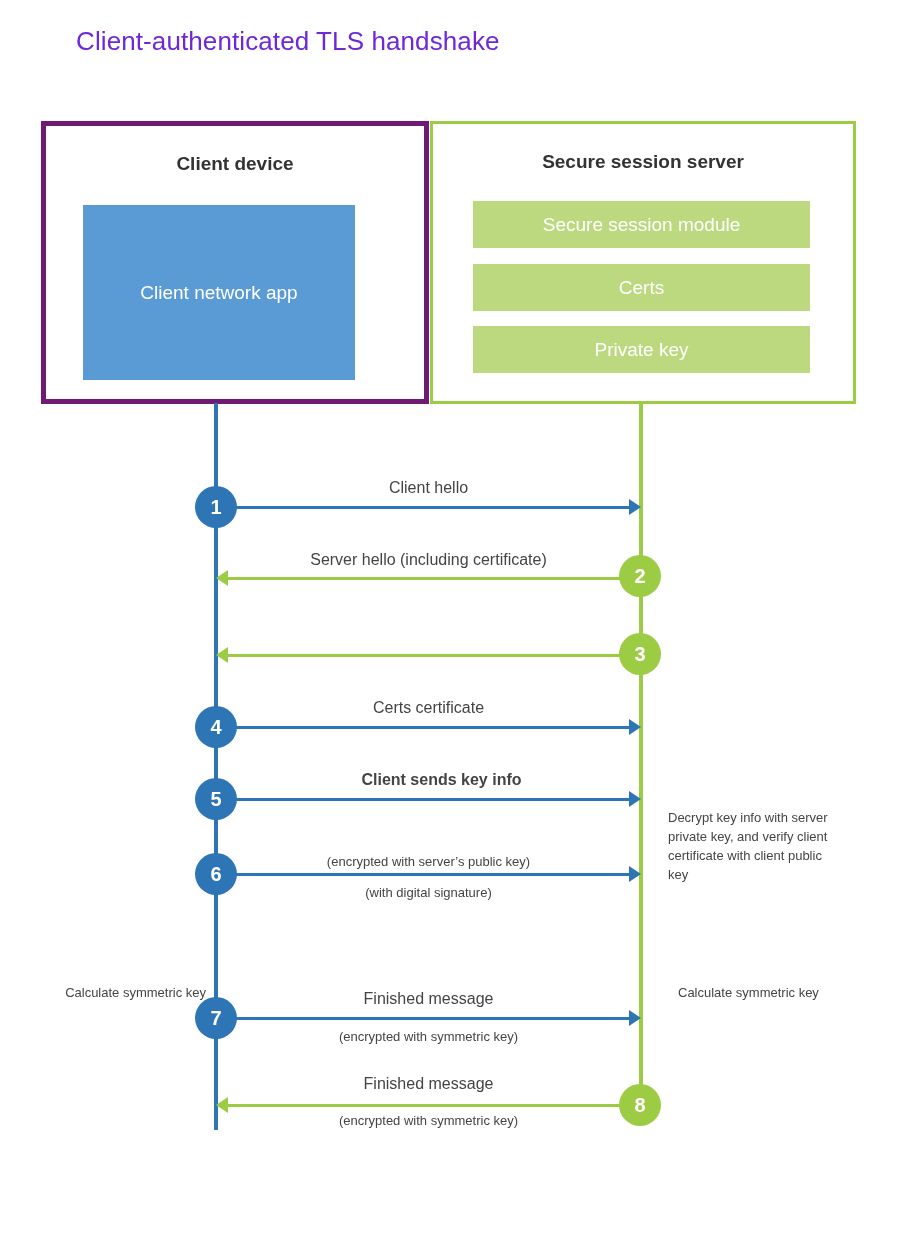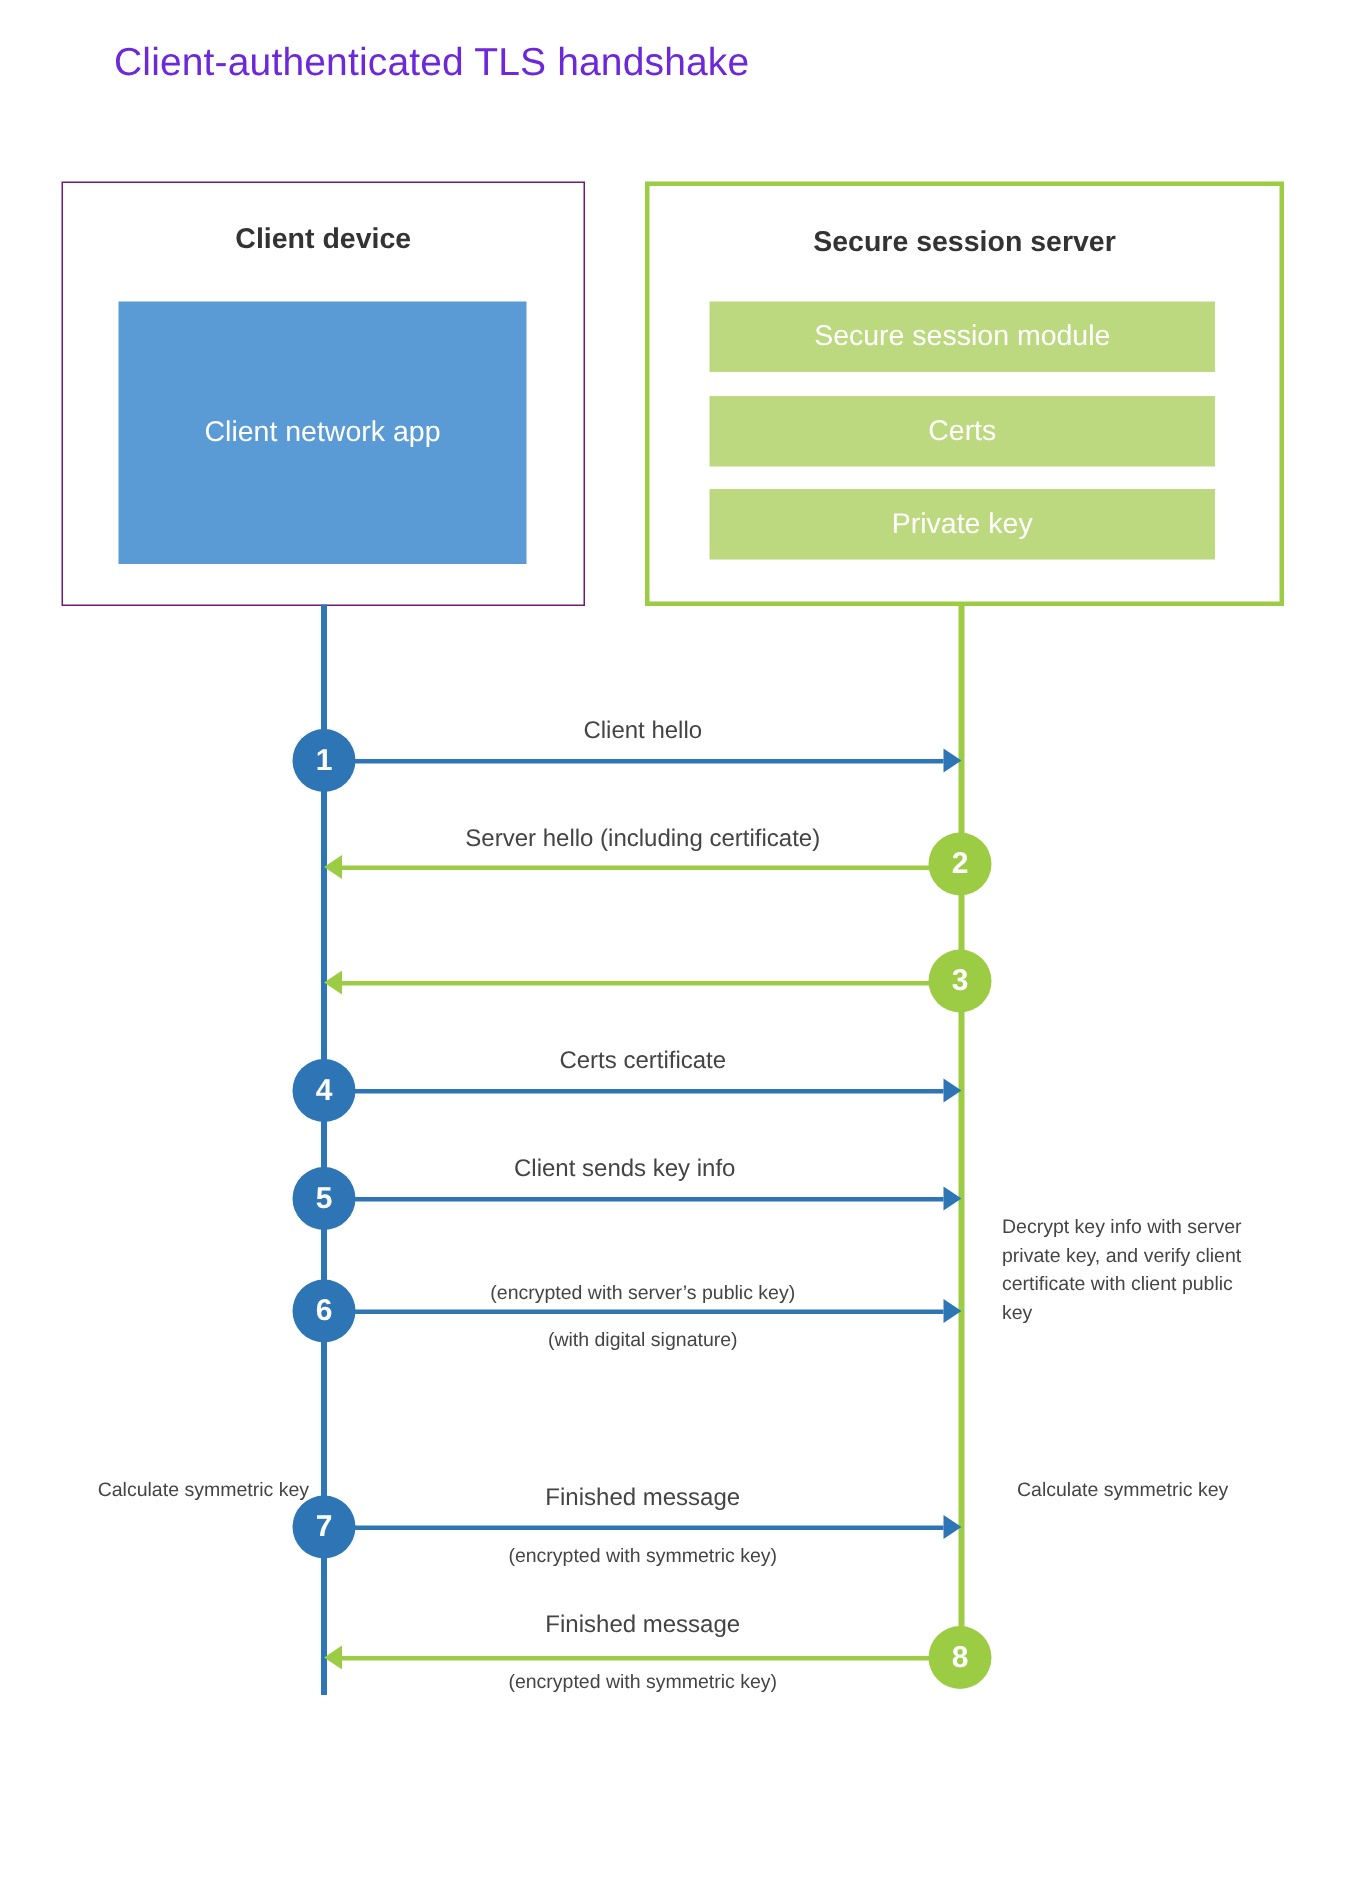--- a/index.html
+++ b/index.html
@@ -34,23 +34,23 @@
 
   
   .actor-box {
     position: absolute;
     background: #ffffff;
     box-sizing: border-box;
   }
   .actor-box.client {
     left: 41px;
     top: 121px;
-    width: 349px;
+    width: 388px;
     height: 283px;
-    border: 1px solid #701a75;
+    border: 5px solid #701a75;
   }
   .actor-box.server {
     left: 430px;
     top: 121px;
     width: 426px;
     height: 283px;
     border: 3px solid #9CCC43;
   }
   .actor-title {
     position: absolute;
@@ -209,21 +209,21 @@
   <div class="arrow-head left green" style="left:216px; top:647px;"></div>
   <div class="step-circle green" style="left:619px; top:633px;">3</div>
 
   <div class="msg-line blue" style="left:216px; top:726px; width:413px;"></div>
   <div class="arrow-head right blue" style="left:629px; top:719px;"></div>
   <div class="msg-label" style="left:216px; top:699px; width:425px;">Certs certificate</div>
   <div class="step-circle blue" style="left:195px; top:706px;">4</div>
 
   <div class="msg-line blue" style="left:216px; top:798px; width:413px;"></div>
   <div class="arrow-head right blue" style="left:629px; top:791px;"></div>
-  <div class="msg-label" style="left:204px; top:771px; width:425px;">Client sends key info</div>
+  <div class="msg-label" style="left:229px; top:771px; width:425px;font-weight:bold;">Client sends key info</div>
   <div class="msg-sublabel" style="left:216px; top:810px; width:425px;margin-top:44px;">(encrypted with server’s public key)</div>
   <div class="step-circle blue" style="left:195px; top:778px;">5</div>
 
   <div class="msg-line blue" style="left:216px; top:873px; width:413px;"></div>
   <div class="arrow-head right blue" style="left:629px; top:866px;"></div>
   <div class="msg-sublabel" style="left:216px; top:885px; width:425px;">(with digital signature)</div>
   <div class="step-circle blue" style="left:195px; top:853px;">6</div>
 
   <div class="msg-line blue" style="left:216px; top:1017px; width:413px;"></div>
   <div class="arrow-head right blue" style="left:629px; top:1010px;"></div>

